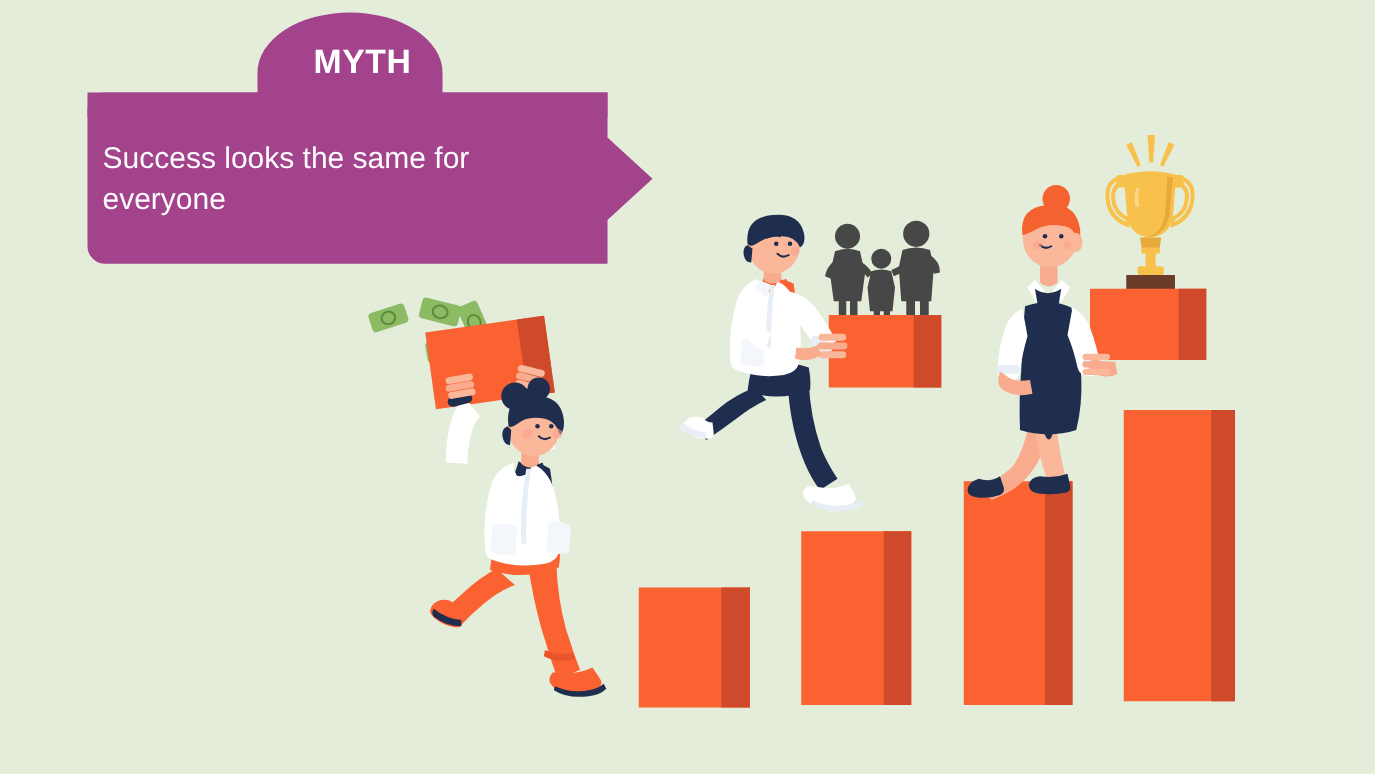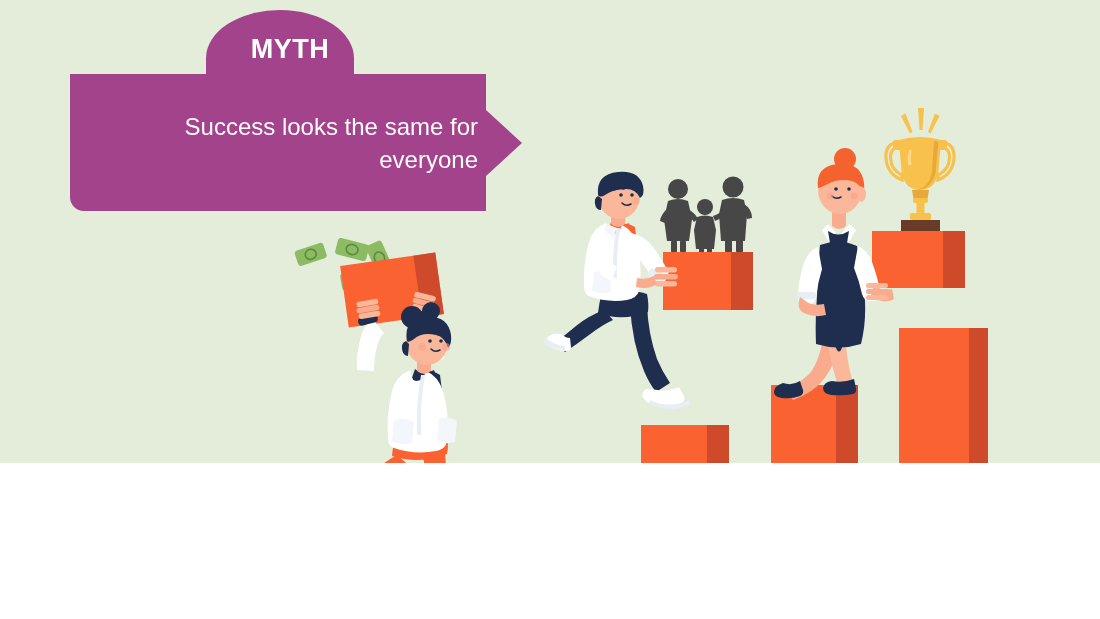--- a/index.html
+++ b/index.html
@@ -4,21 +4,21 @@
 <title>Myth Infographic</title>
 <style>
   html, body {
     margin: 0;
     padding: 0;
     background: #ffffff;
   }
   #stage {
     position: relative;
     width: 1100px;
-    height: 463px;
+    height: 619px;
     overflow: hidden;
     font-family: "Liberation Sans", sans-serif;
   }
   #bg {
     position: absolute;
     inset: 0;
     background: #e3edda;
   }
   .layer { position: absolute; inset: 0; }
   svg.layer { display: block; }
@@ -34,21 +34,21 @@
     color: #ffffff;
     font-size: 27px;
     font-weight: bold;
     letter-spacing: 0.5px;
     line-height: 1;
   }
   #callout-body-text {
     position: absolute;
     left: 82px; top: 110px;
     width: 396px;
-    text-align: right;
+    text-align: left;
     color: #fdfbfd;
     font-size: 24px;
     font-weight: 300;
     line-height: 1.38;
   }
 </style>
 </head>
 <body>
 
 <div id="stage">

